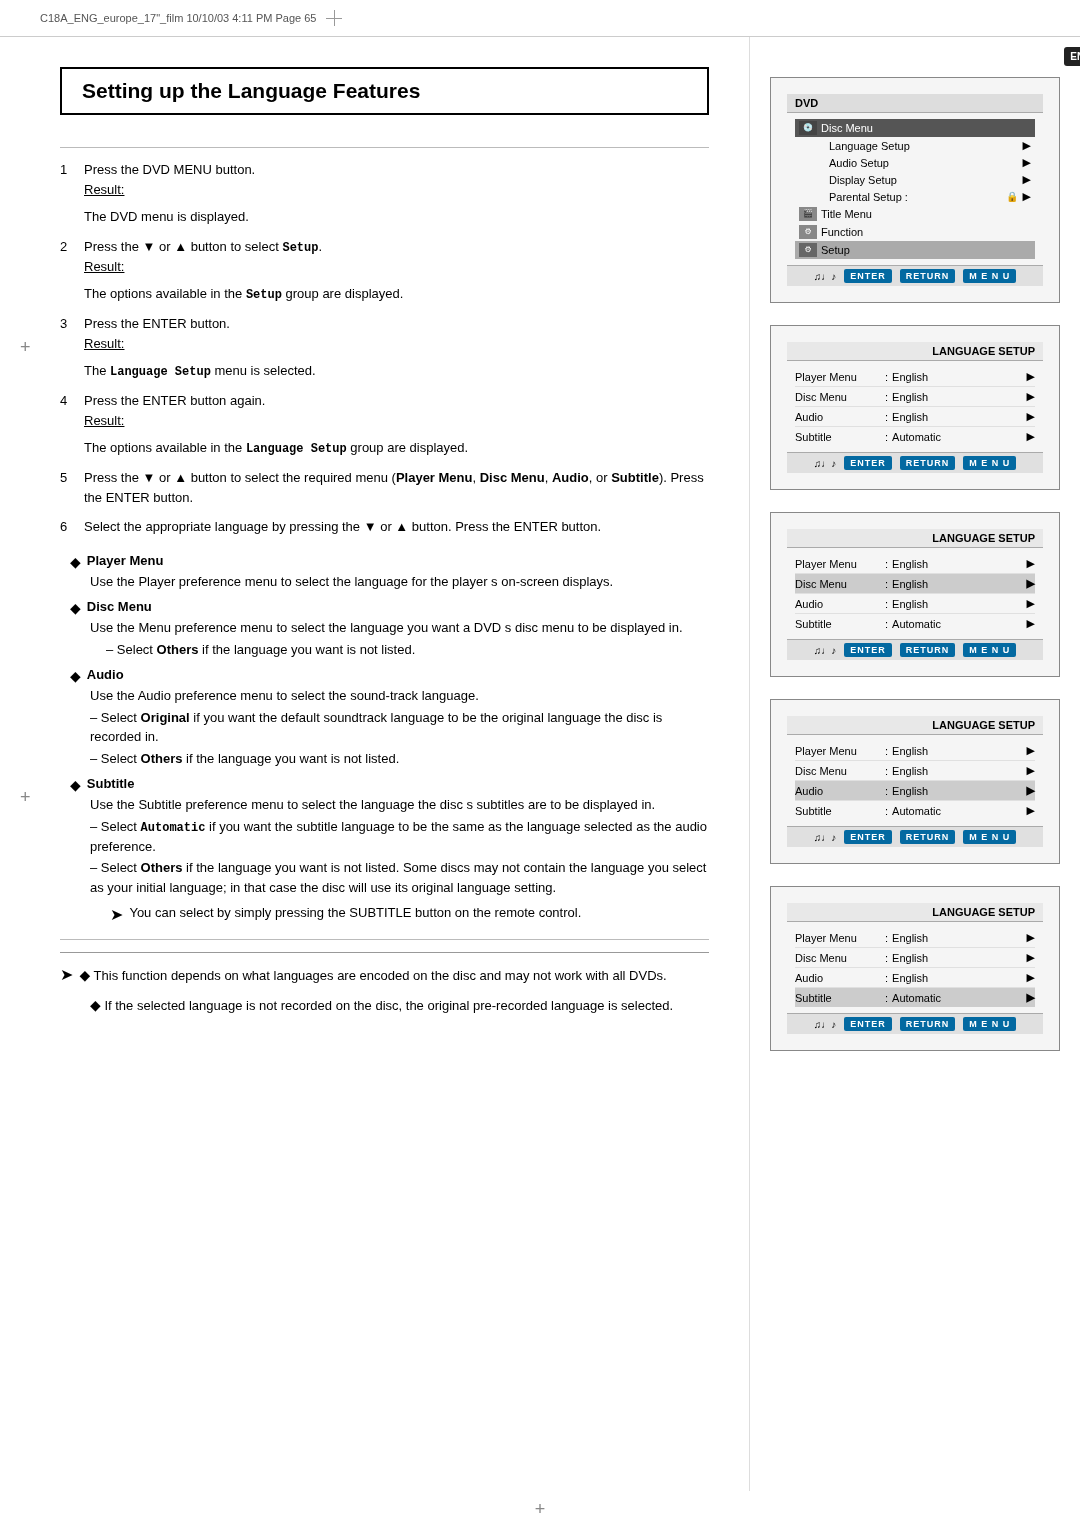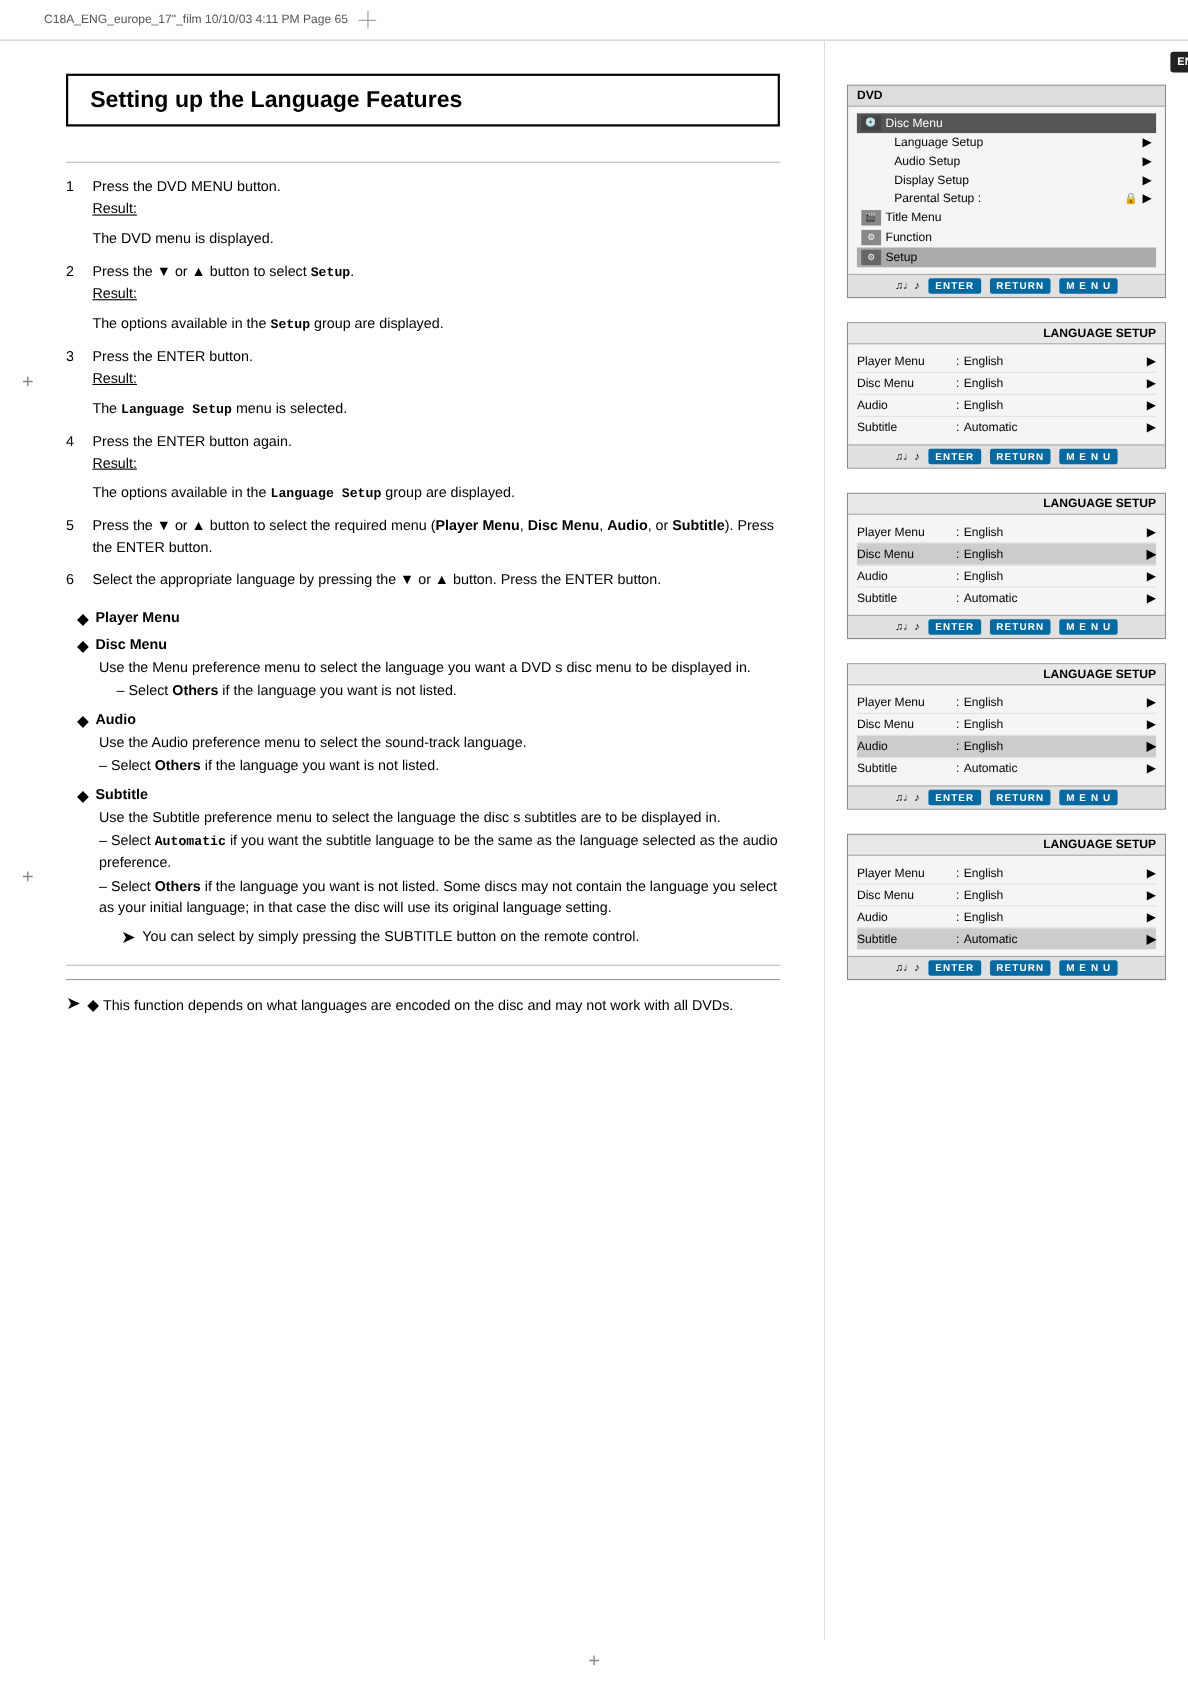--- a/index.html
+++ b/index.html
@@ -201,21 +201,21 @@
       text-align: center;
       padding: 10px 0;
       font-size: 13px;
     }
 
     
     .dvd-panel {
       border: 1px solid #888;
       background: #f5f5f5;
       font-size: 11px;
-      padding: 0;
+      padding: 16px;
       margin-bottom: 4px;
     }
     .dvd-panel-header {
       background: #ddd;
       padding: 3px 8px;
       font-weight: bold;
       font-size: 11px;
       border-bottom: 1px solid #aaa;
       display: flex;
       justify-content: space-between;
@@ -429,20 +429,23 @@
           </div>
         </li>
       </ol>
 
       
       <div class="bullet-section">
         <div class="bullet-header">
           <span class="bullet-diamond">◆</span>
           <span class="bullet-title">Player Menu</span>
         </div>
+        <div class="bullet-content">
+          <span>Use the Player preference menu to select the language for the player s on-screen displays.</span>
+        </div>
       </div>
 
       
       <div class="bullet-section">
         <div class="bullet-header">
           <span class="bullet-diamond">◆</span>
           <span class="bullet-title">Disc Menu</span>
         </div>
         <div class="bullet-content">
           <span>Use the Menu preference menu to select the language you want a DVD s disc menu to be displayed in.</span>
@@ -454,20 +457,23 @@
       </div>
 
       
       <div class="bullet-section">
         <div class="bullet-header">
           <span class="bullet-diamond">◆</span>
           <span class="bullet-title">Audio</span>
         </div>
         <div class="bullet-content">
           <span>Use the Audio preference menu to select the sound-track language.</span>
+          <div class="sub-bullet">
+            <span>– Select <strong>Original</strong> if you want the default soundtrack language to be the original language the disc is recorded in.</span>
+          </div>
           <div class="sub-bullet">
             <span>– Select <strong>Others</strong> if the language you want is not listed.</span>
           </div>
         </div>
       </div>
 
       
       <div class="bullet-section">
         <div class="bullet-header">
           <span class="bullet-diamond">◆</span>
@@ -494,20 +500,24 @@
       <div class="note-section">
         <div class="note-item">
           <span class="note-arrow">➤</span>
           <div>
             <span class="bullet-diamond">◆</span>
             <span>This function depends on what languages are encoded on the disc and may not work with all DVDs.</span>
           </div>
         </div>
         <div class="note-item">
           <span style="min-width:24px"></span>
+          <div>
+            <span class="bullet-diamond">◆</span>
+            <span>If the selected language is not recorded on the disc, the original pre-recorded language is selected.</span>
+          </div>
         </div>
       </div>
 
       
 
     </div>
 
     <div class="right-sidebar">
 
       <div class="eng-badge">ENG</div>

